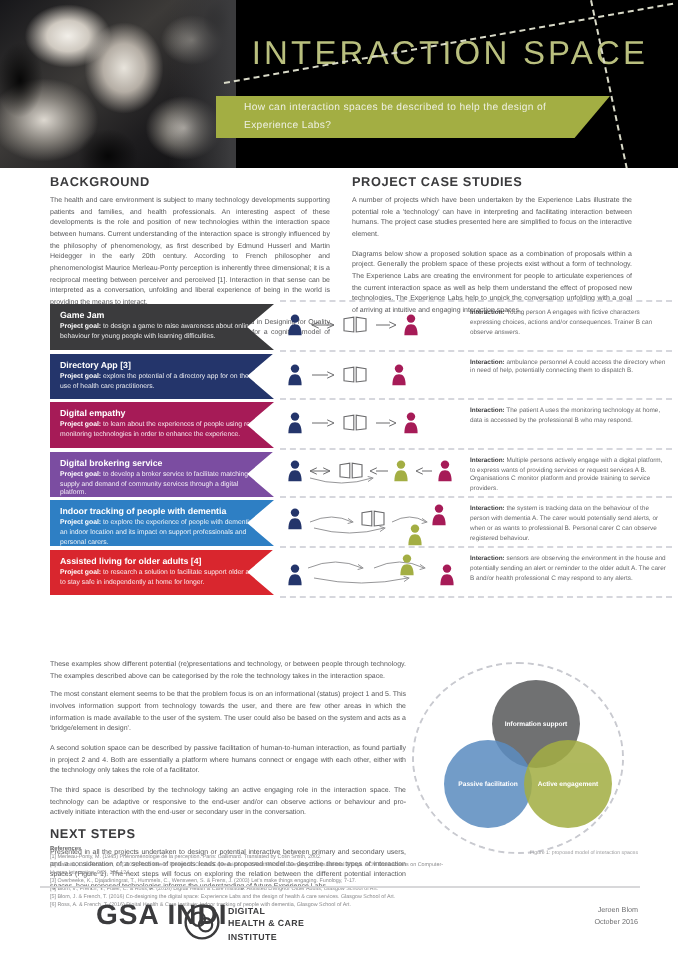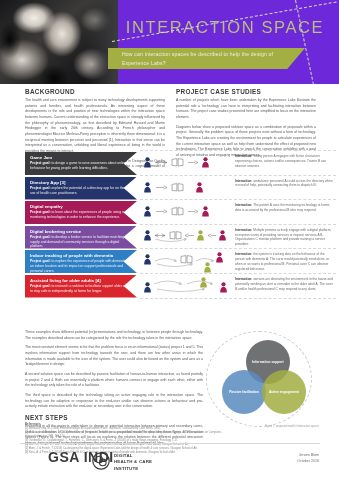--- a/index.html
+++ b/index.html
@@ -2,21 +2,21 @@
 <html><head>
 <meta charset="utf-8">
 <style>
   html,body{margin:0;padding:0;background:#8b8b8b;}
   body{font-family:"Liberation Sans",sans-serif;}
   #poster{
     position:relative;width:339px;height:480px;background:#ffffff;overflow:hidden;
   }
 
   
-  .header{position:absolute;left:0;top:0;width:339px;height:84px;background:#6d28d9;overflow:hidden;}
+  .header{position:absolute;left:0;top:0;width:339px;height:84px;background:#000000;overflow:hidden;}
   .photo{position:absolute;left:0;top:0;width:118px;height:84px;
     background:#2a2a2c;overflow:hidden;}
   .photo .ph-layer{position:absolute;inset:0;
      background:
        radial-gradient(ellipse 30px 22px at 34px 18px,#f2efe9 0%,#cfc9c0 35%,rgba(60,58,56,0) 72%),
        radial-gradient(ellipse 26px 30px at 62px 34px,#e8e4dc 0%,#b5aea5 40%,rgba(40,40,42,0) 76%),
        radial-gradient(ellipse 34px 26px at 22px 60px,#ddd8d0 0%,#7e7a74 45%,rgba(30,30,32,0) 80%),
        radial-gradient(ellipse 24px 20px at 92px 64px,#cbc6be 0%,#6d6a65 45%,rgba(25,25,27,0) 80%),
        radial-gradient(ellipse 20px 16px at 96px 20px,#9b9790 0%,rgba(25,25,27,0) 78%),
        linear-gradient(140deg,#17171a 0%,#3c3a38 40%,#1d1c1e 70%,#0d0d0f 100%);

